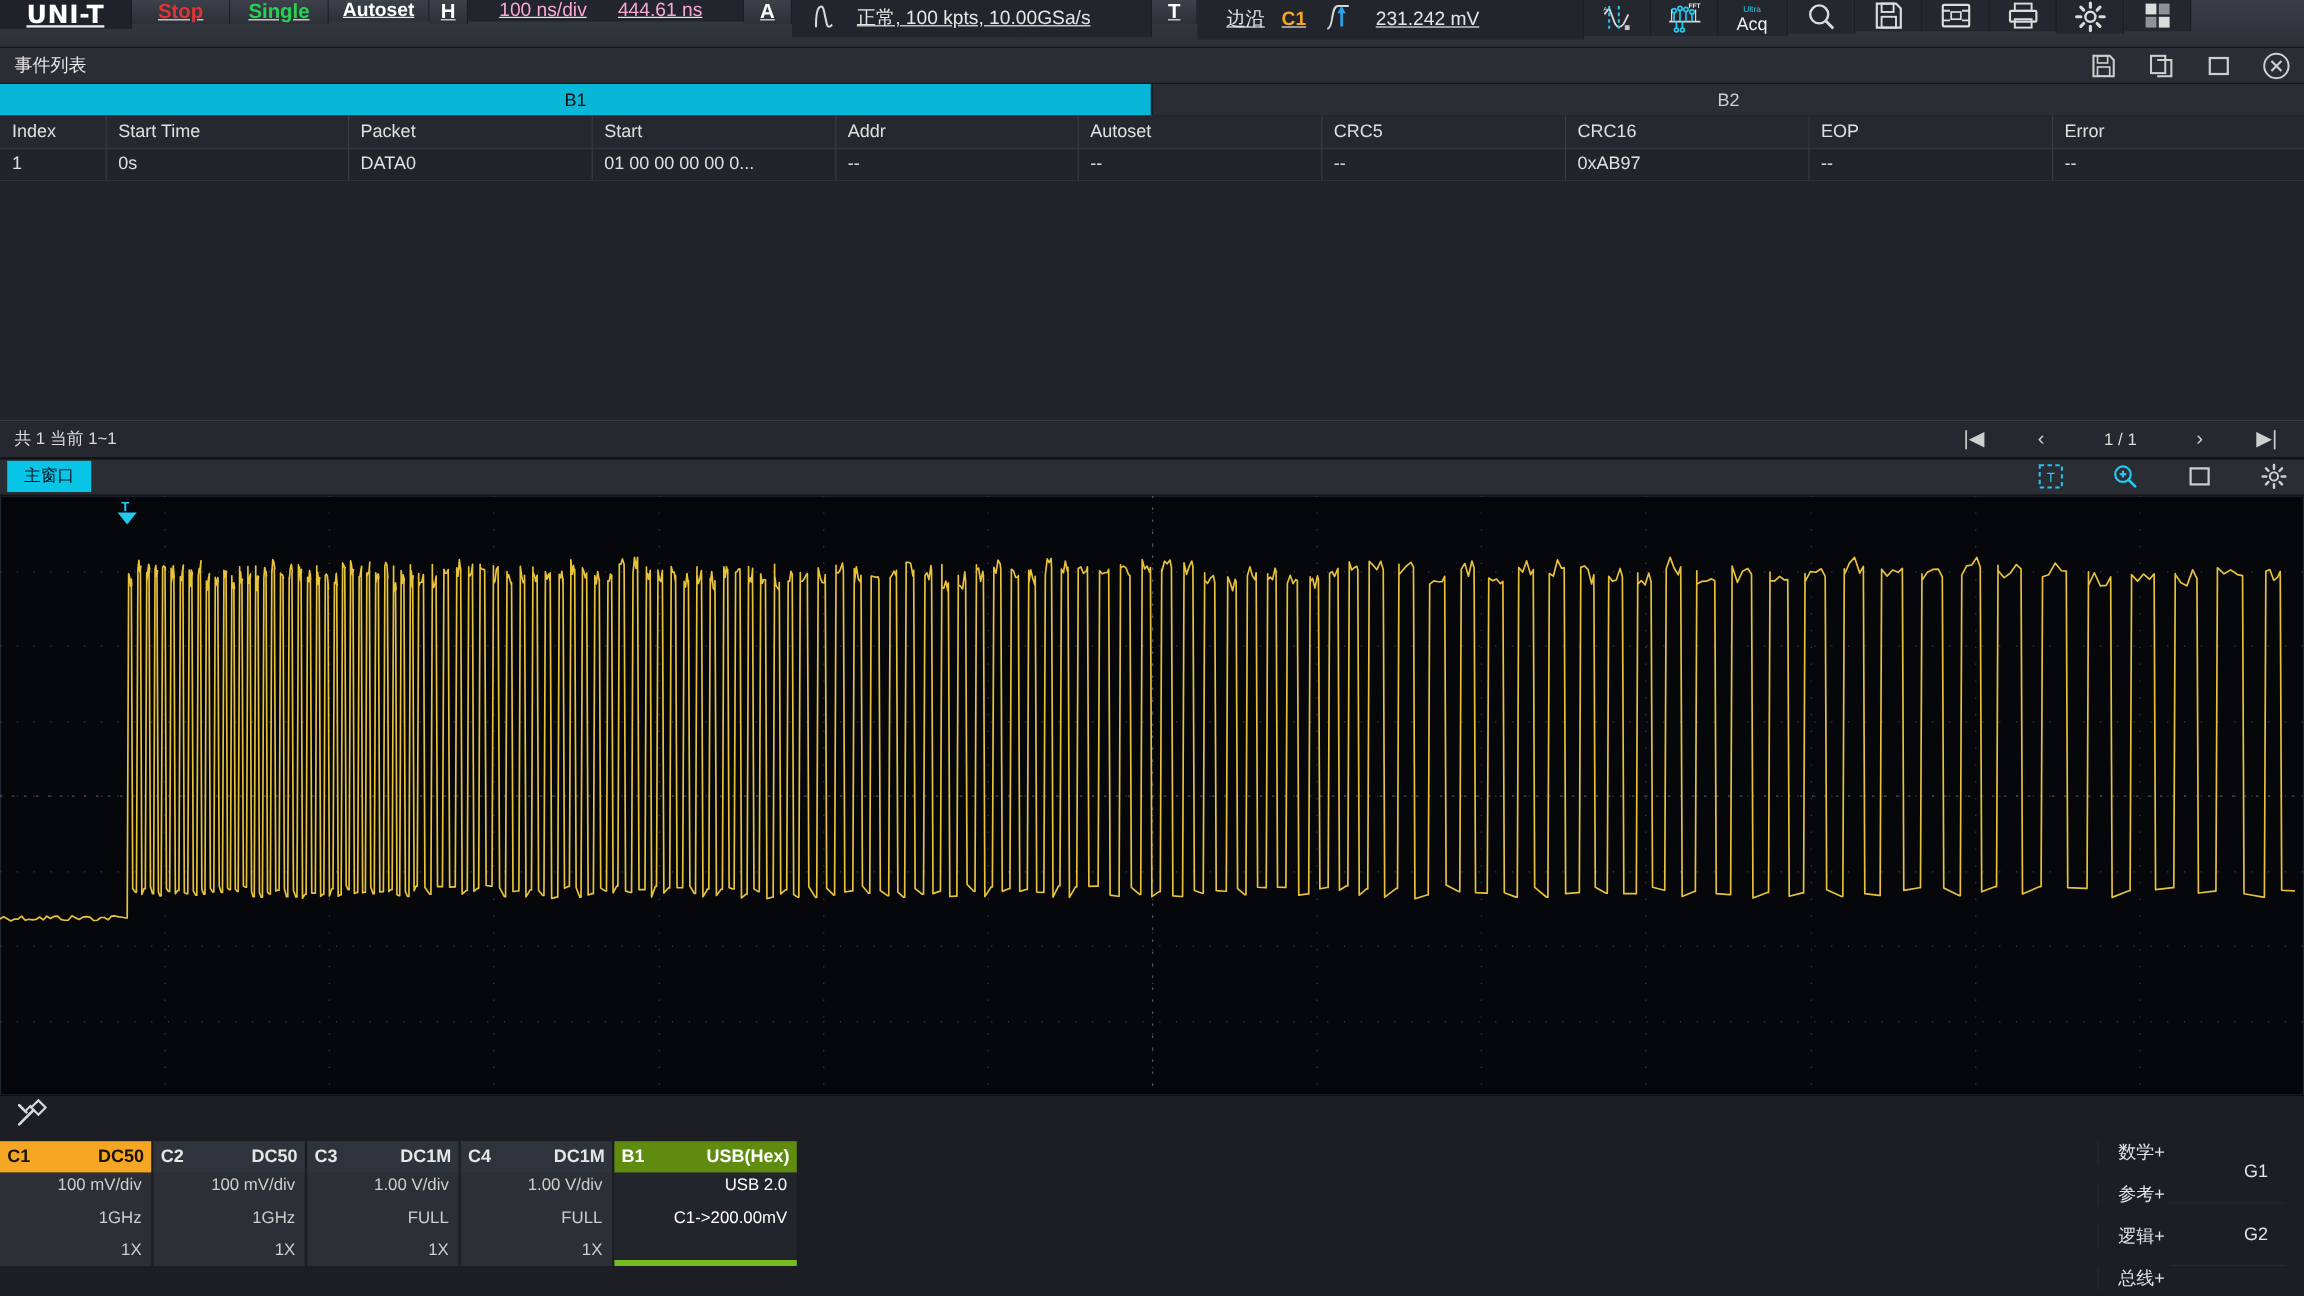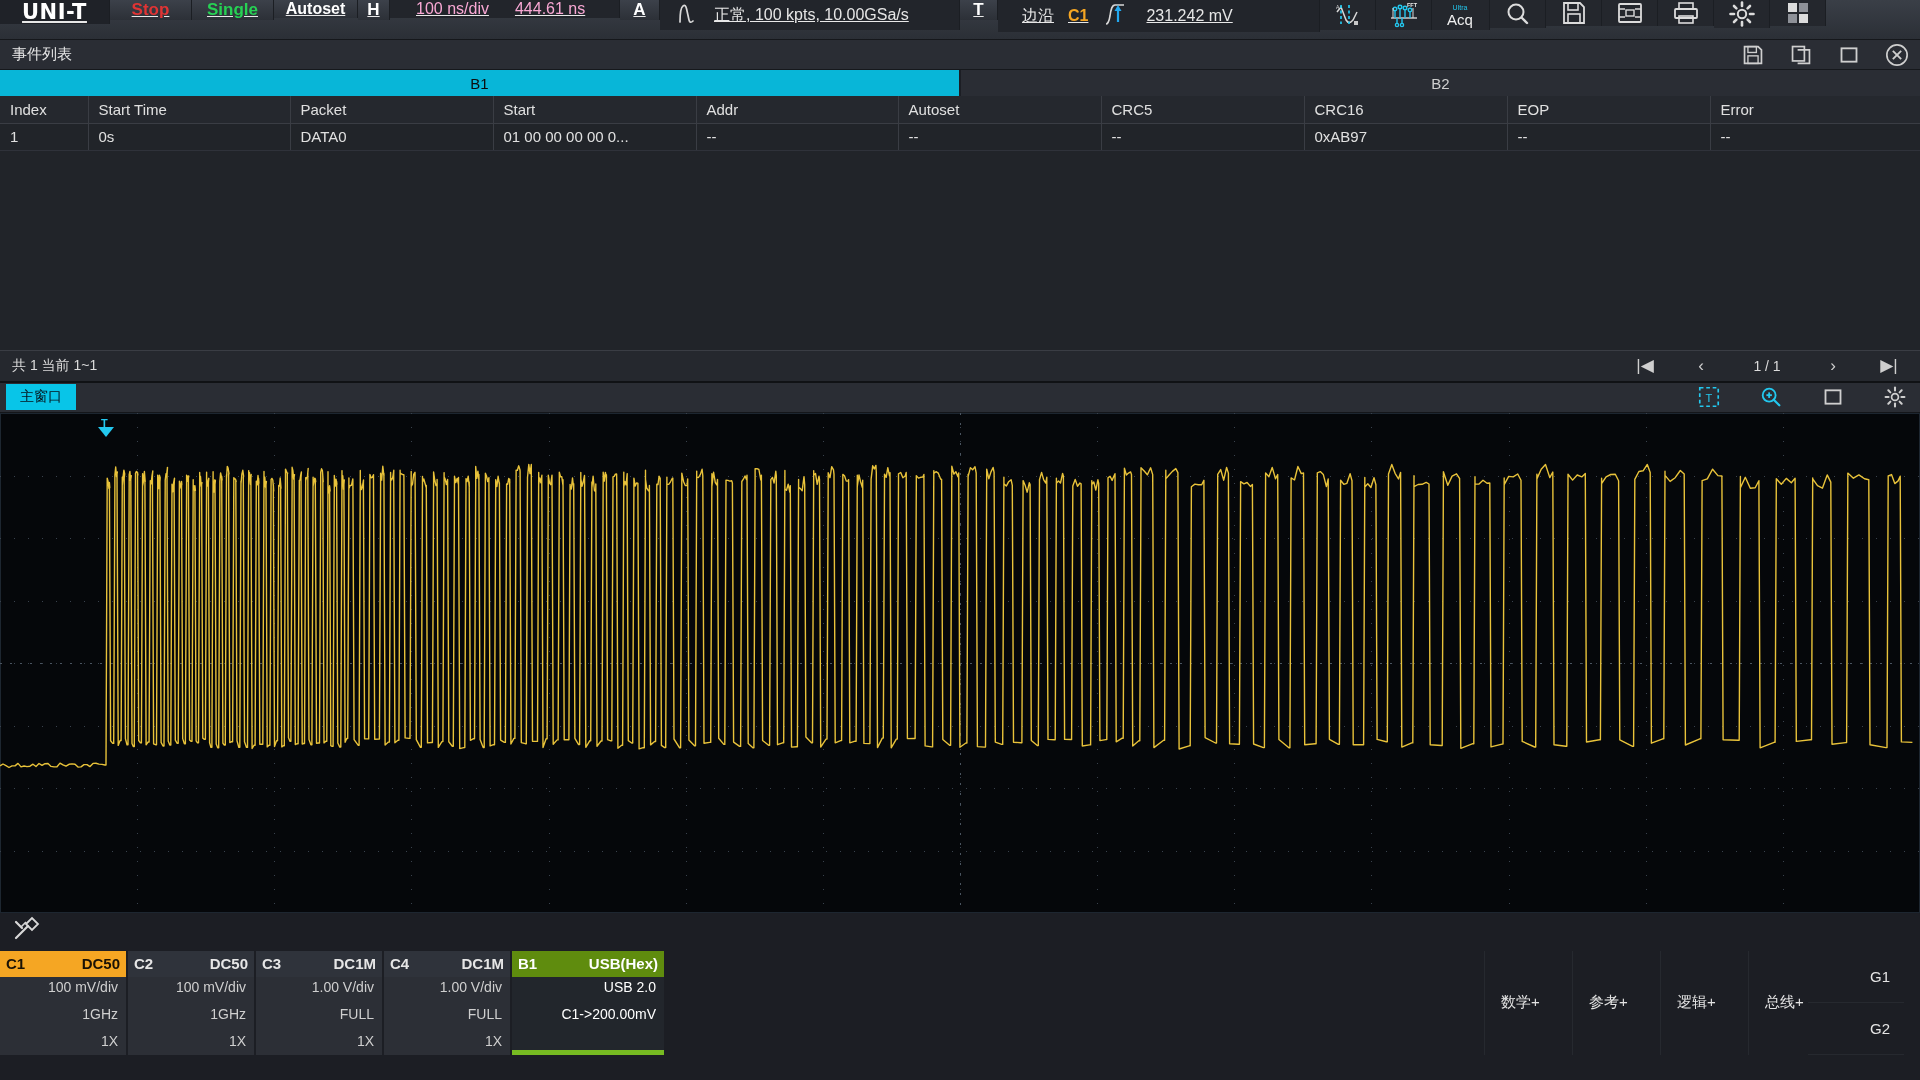--- a/index.html
+++ b/index.html
@@ -151,21 +151,21 @@
   .ch-card.c1 .ch-head { background:#f5a623; color:#1a1205; }
   .ch-card.c2 .ch-head { background:#2f333b; color:#e6e6e6; }
   .ch-card.c3 .ch-head,
   .ch-card.c4 .ch-head { background:#2f333b; color:#e6e6e6; }
   .ch-card.b1 { width: 152px; background:#22262c; }
   .ch-card.b1 .ch-head { background:#5f8c0e; color:#ffffff; }
   .ch-card.b1 .ch-rows { align-items:flex-end; color:#ffffff; font-size:14px; }
   .ch-card.b1 .b1-under { position:absolute; bottom:0; left:0; right:0; height:5px; background:#77bb22; }
 
   #menu-btns { position:absolute; right: 100px; bottom: 0; height:104px;
-               display:flex; align-items:center; gap:16px; }
+               display:flex; align-items:center; gap:16px;flex-direction:column; }
   .menu-btn {
     width: 72px; height: 104px; background:#1c1e24;
     display:flex; align-items:center; justify-content:center;
     font-size:15px; color:#e4e4e4; border-left:1px solid #26292f; cursor:pointer;
   }
   #g-btns { position:absolute; right:16px; bottom:0; width: 96px; height:104px;
             display:flex; flex-direction:column; }
   .g-btn { flex:1; background:#1c1e24; border-bottom:1px solid #26292f;
            display:flex; align-items:center; justify-content:flex-end; padding-right:14px;
            font-size:15px; color:#e4e4e4; cursor:pointer; }

